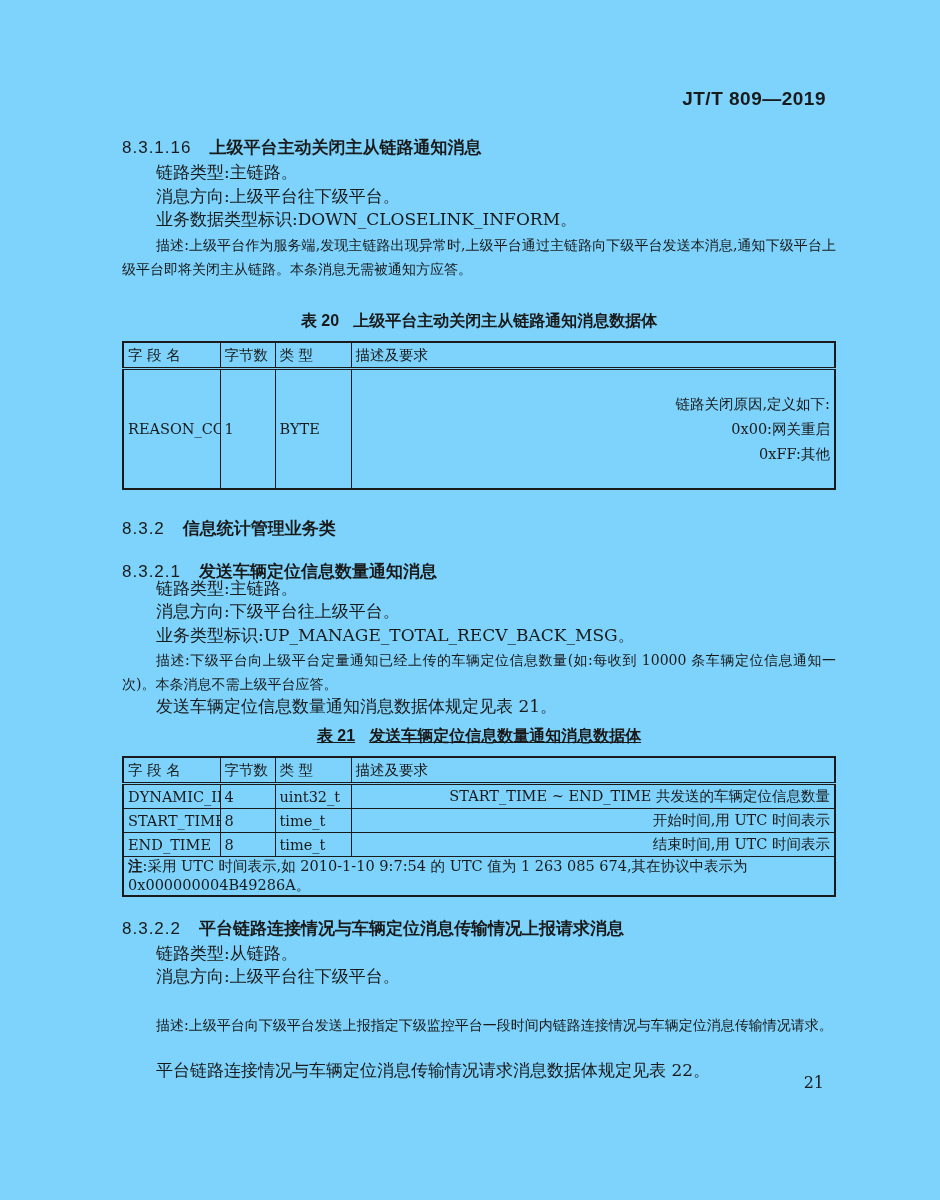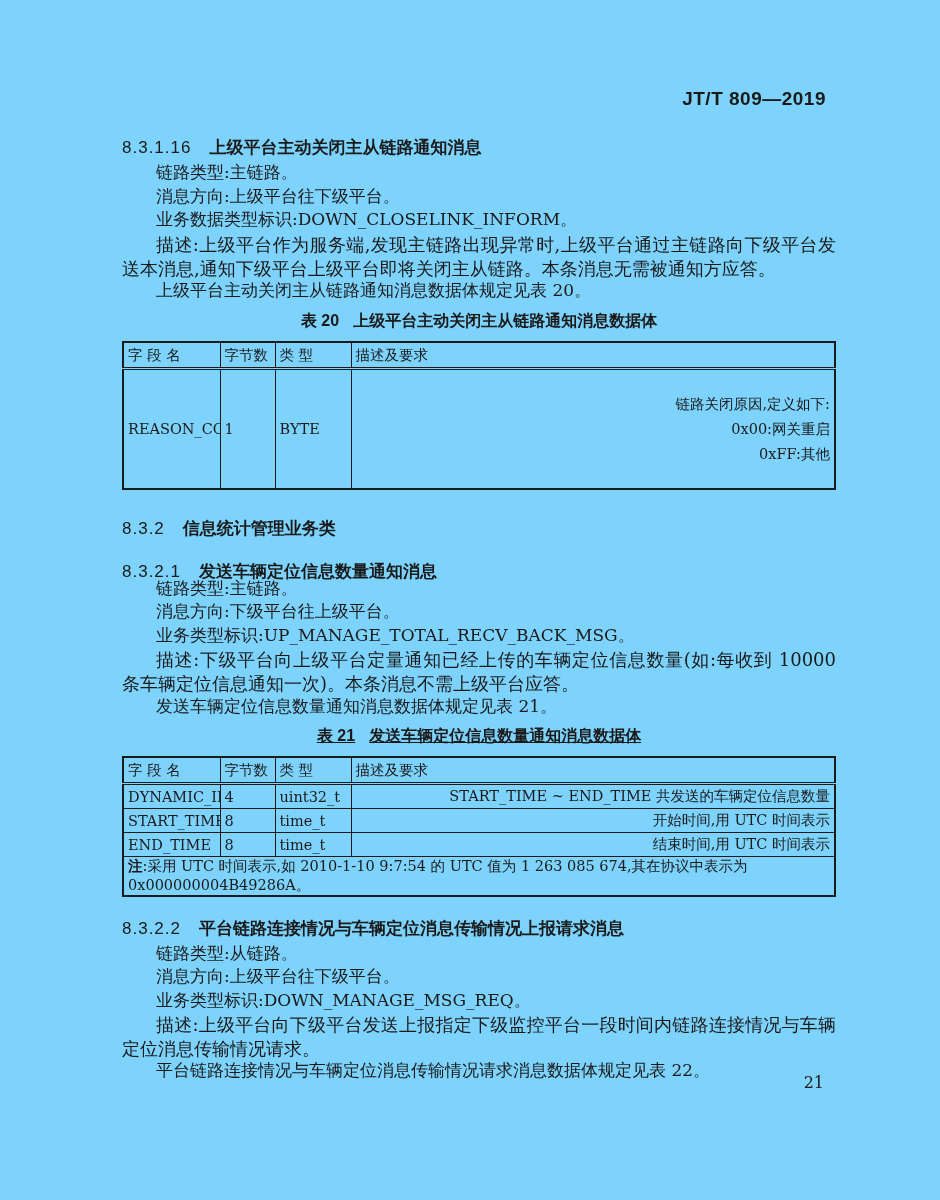--- a/index.html
+++ b/index.html
@@ -21,21 +21,21 @@
   .sec-head{
     font-family:"Liberation Sans","DejaVu Sans",sans-serif;
     font-size:17px;line-height:20px;white-space:nowrap;
   }
   .sec-head .sec-num{font-weight:400;letter-spacing:1px;}
   .sec-head .sec-title{font-weight:700;margin-left:18px;}
   .bodyline{
     font-size:17px;line-height:20px;padding-left:34px;white-space:nowrap;
   }
   .para{
-    font-size:18px;line-height:24px;text-indent:34px;text-align:justify;
+    font-size:14px;line-height:24px;text-indent:34px;text-align:justify;
   }
   .tbl-caption{
     text-align:center;
     font-family:"Liberation Sans","DejaVu Sans",sans-serif;
     font-weight:700;font-size:16px;line-height:20px;
   }
   .tbl-caption .cap-title{margin-left:14px;}
   table.std{
     border-collapse:collapse;table-layout:fixed;width:714px;
     font-size:14.5px;
@@ -68,21 +68,20 @@
 
   <div class="doc-code">JT/T 809—2019</div>
 
   <div class="abs sec-head" style="top:138px;">
     <span class="sec-num">8.3.1.16</span><span class="sec-title">上级平台主动关闭主从链路通知消息</span>
   </div>
   <div class="abs bodyline" style="top:162px;">链路类型:主链路。</div>
   <div class="abs bodyline" style="top:186px;">消息方向:上级平台往下级平台。</div>
   <div class="abs bodyline" style="top:209px;">业务数据类型标识:DOWN_CLOSELINK_INFORM。</div>
   <div class="abs para" style="top:233px;">描述:上级平台作为服务端,发现主链路出现异常时,上级平台通过主链路向下级平台发送本消息,通知下级平台上级平台即将关闭主从链路。本条消息无需被通知方应答。</div>
-  <div class="abs bodyline" style="top:280px;">上级平台主动关闭主从链路通知消息数据体规定见表 20。</div>
 
   <div class="abs tbl-caption" style="top:311px;">
     <span class="cap-label">表 20</span><span class="cap-title">上级平台主动关闭主从链路通知消息数据体</span>
   </div>
   <table class="std abs" style="top:341px;">
     <colgroup>
         <col style="width:97px">
         <col style="width:55px">
         <col style="width:76px">
         <col>
@@ -161,19 +160,18 @@
       </td>
     </tr>
   </tbody>
     </table>
 
   <div class="abs sec-head" style="top:919px;">
     <span class="sec-num">8.3.2.2</span><span class="sec-title">平台链路连接情况与车辆定位消息传输情况上报请求消息</span>
   </div>
   <div class="abs bodyline" style="top:943px;">链路类型:从链路。</div>
   <div class="abs bodyline" style="top:966px;">消息方向:上级平台往下级平台。</div>
-  <div class="abs bodyline" style="top:990px;">业务类型标识:DOWN_MANAGE_MSG_REQ。</div>
   <div class="abs para" style="top:1013px;">描述:上级平台向下级平台发送上报指定下级监控平台一段时间内链路连接情况与车辆定位消息传输情况请求。</div>
   <div class="abs bodyline" style="top:1060px;">平台链路连接情况与车辆定位消息传输情况请求消息数据体规定见表 22。</div>
 
   <div class="page-num">21</div>
 
 </div>
 
 </body></html>

